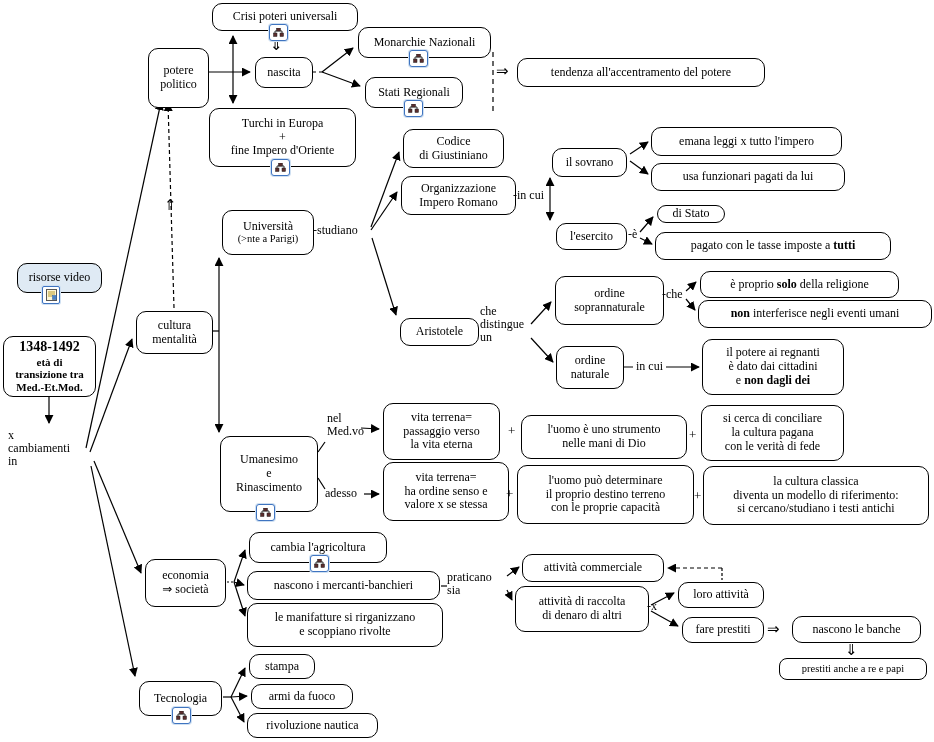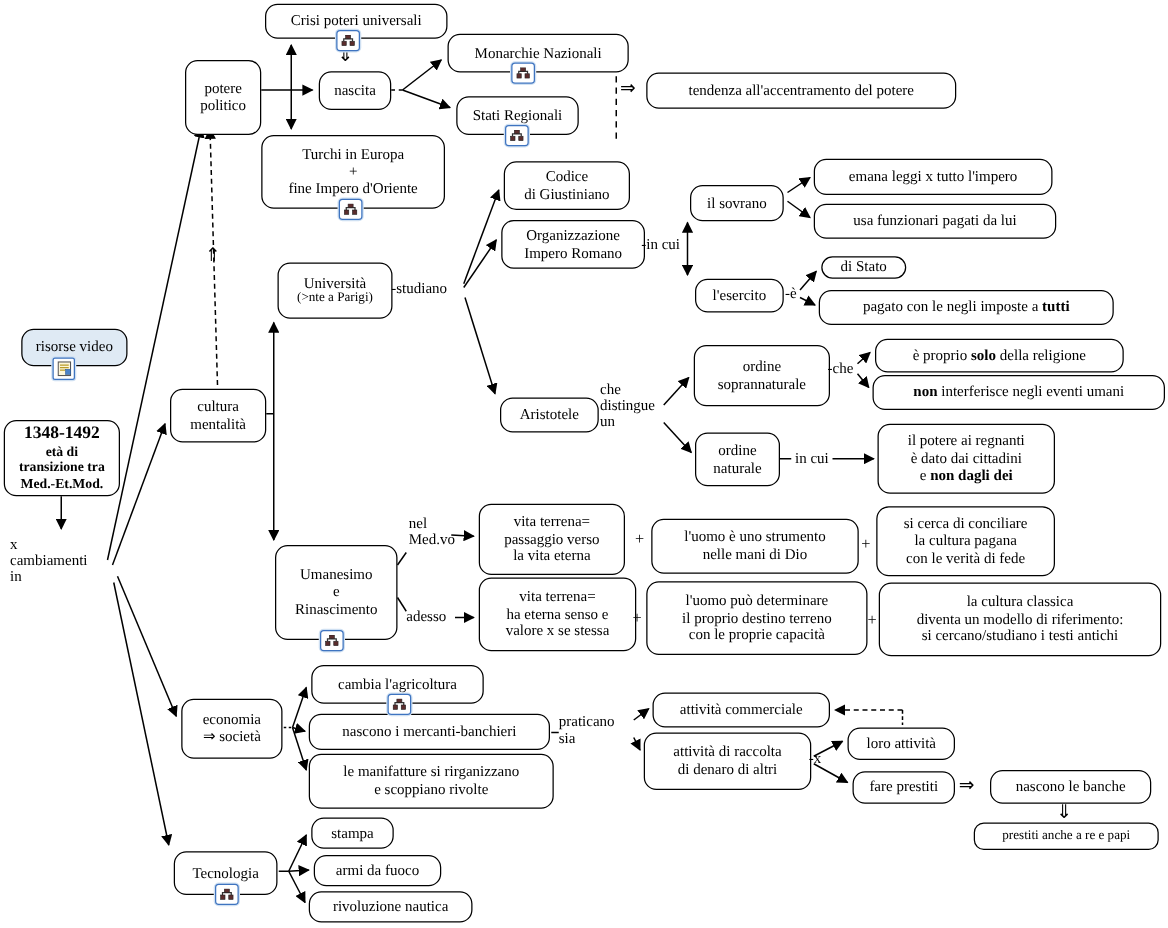--- a/index.html
+++ b/index.html
@@ -86,21 +86,21 @@
   <div class="node" style="left:212px;top:3px;width:146px;height:28px">
       <span>Crisi poteri universali</span>
     </div>
   <div class="node" style="left:148px;top:48px;width:61px;height:60px">
       <span>potere</span>
       <span>politico</span>
     </div>
   <div class="node" style="left:255px;top:57px;width:58px;height:31px">
       <span>nascita</span>
     </div>
-  <div class="node" style="left:358px;top:27px;width:145px;height:31px">
+  <div class="node" style="left:358px;top:27px;width:133px;height:31px">
       <span>Monarchie Nazionali</span>
     </div>
   <div class="node" style="left:365px;top:77px;width:98px;height:31px">
       <span>Stati Regionali</span>
     </div>
   <div class="node" style="left:517px;top:58px;width:248px;height:29px">
       <span>tendenza all'accentramento del potere</span>
     </div>
   <div class="node" style="left:209px;top:108px;width:147px;height:59px">
       <span>Turchi in Europa</span>
@@ -128,21 +128,21 @@
   <div class="node" style="left:651px;top:163px;width:194px;height:28px">
       <span>usa funzionari pagati da lui</span>
     </div>
   <div class="node" style="left:556px;top:223px;width:71px;height:27px">
       <span>l'esercito</span>
     </div>
   <div class="node" style="left:657px;top:205px;width:68px;height:18px">
       <span>di Stato</span>
     </div>
   <div class="node" style="left:655px;top:232px;width:236px;height:28px">
-      <span class="inline"><span class="inline">pagato con le negli imposte a </span><b>tutti</b></span>
+      <span class="inline"><span class="inline">pagato con le tasse imposte a </span><b>tutti</b></span>
     </div>
   <div class="node" style="left:400px;top:318px;width:79px;height:28px">
       <span>Aristotele</span>
     </div>
   <div class="node" style="left:555px;top:276px;width:109px;height:49px">
       <span>ordine</span>
       <span>soprannaturale</span>
     </div>
   <div class="node" style="left:700px;top:271px;width:199px;height:27px">
       <span class="inline"><span class="inline">è proprio </span><b>solo</b><span class="inline"> della religione</span></span>
@@ -186,21 +186,21 @@
       <span>l'uomo è uno strumento</span>
       <span>nelle mani di Dio</span>
     </div>
   <div class="node" style="left:701px;top:405px;width:143px;height:56px">
       <span>si cerca di conciliare</span>
       <span>la cultura pagana</span>
       <span>con le verità di fede</span>
     </div>
   <div class="node" style="left:383px;top:462px;width:126px;height:59px">
       <span>vita terrena=</span>
-      <span>ha eterna senso e</span>
+      <span>ha ordine senso e</span>
       <span>valore x se stessa</span>
     </div>
   <div class="node" style="left:517px;top:465px;width:177px;height:59px">
       <span>l'uomo può determinare</span>
       <span>il proprio destino terreno</span>
       <span>con le proprie capacità</span>
     </div>
   <div class="node" style="left:703px;top:466px;width:226px;height:59px">
       <span>la cultura classica</span>
       <span>diventa un modello di riferimento:</span>

